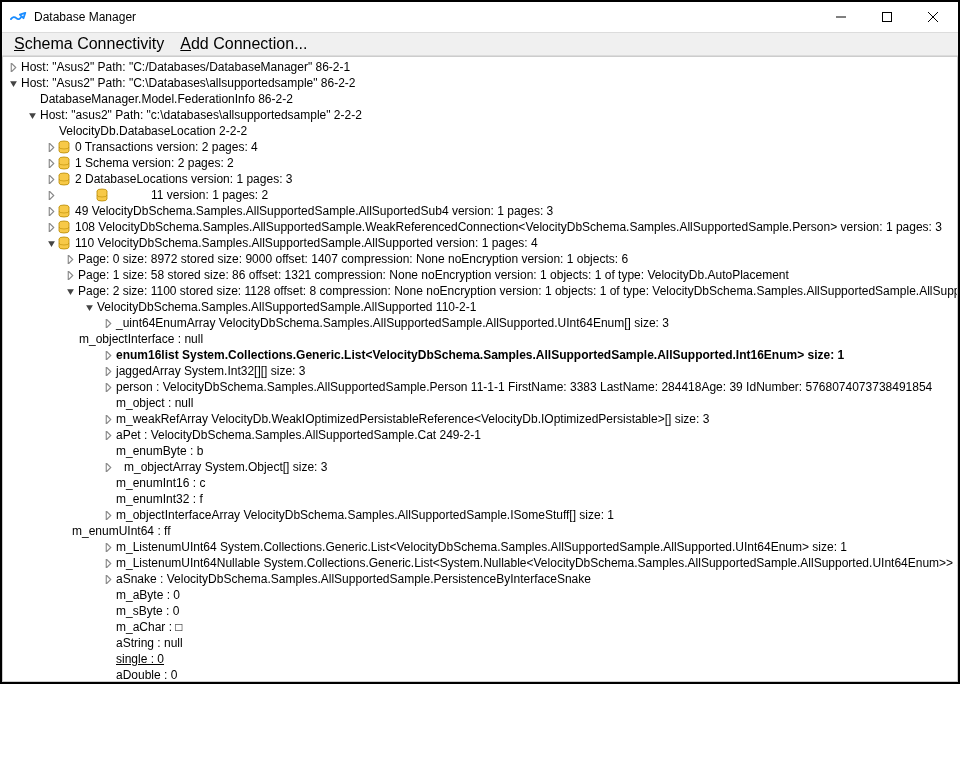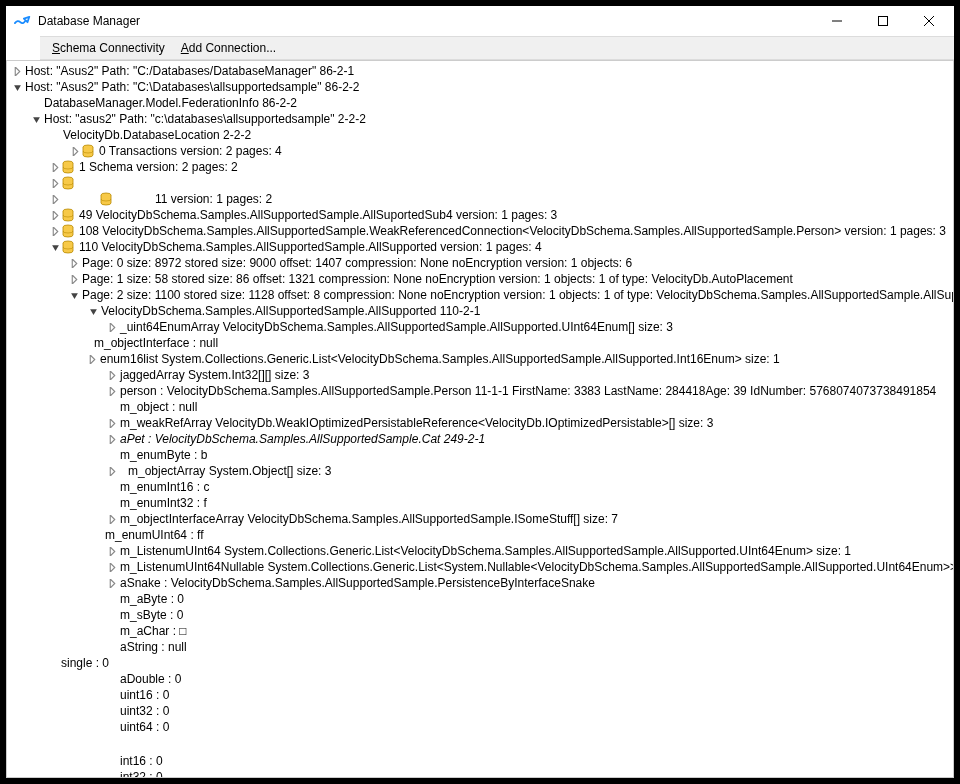--- a/index.html
+++ b/index.html
@@ -1,23 +1,23 @@
 <!DOCTYPE html>
 <html><head>
 <meta charset="utf-8">
 <style>
   html,body{margin:0;padding:0;font-family:"Segoe UI",Tahoma,sans-serif;font-size:12px;color:#000;background:#fff;height:100%;}
-  .window{width:960px;height:784px;border:6px solid #000000;box-sizing:border-box;display:flex;flex-direction:column;background:#fff;overflow:hidden;}
+  .window{width:960px;height:684px;border:2px solid #000000;box-sizing:border-box;display:flex;flex-direction:column;background:#fff;overflow:hidden;}
   .titlebar{height:30px;display:flex;align-items:center;padding:0 2px 0 8px;background:#fff;}
   .titlebar .appicon{width:18px;height:14px;margin-right:6px;display:flex;align-items:center;}
   .titlebar .title{font-size:12px;flex:0 0 auto;}
   .titlebar .spacer{flex:1;}
   .winbtn{width:46px;height:30px;display:flex;align-items:center;justify-content:center;cursor:default;}
   .winbtn svg{width:10px;height:10px;}
-  .menubar{height:22px;background:#f0f0f0;border-top:1px solid #dcdcdc;border-bottom:1px solid #dcdcdc;display:flex;align-items:center;padding:0 4px;font-size:12px;margin-left:34px;}
+  .menubar{height:22px;background:#f0f0f0;border-top:1px solid #dcdcdc;border-bottom:1px solid #dcdcdc;display:flex;align-items:center;padding:0 4px;font-size:16px;}
   .menuitem{padding:2px 8px;cursor:default;}
   .menuitem .ul{text-decoration:underline;}
   .client{flex:1;display:flex;overflow:hidden;border:1px solid #ccc;margin:0;}
   .tree{flex:1;overflow-y:scroll;overflow-x:auto;font-size:12px;line-height:16px;white-space:nowrap;padding:2px 0 2px 0;}
   .node{display:flex;align-items:center;height:16px;}
   .tw{width:12px;height:12px;display:flex;align-items:center;justify-content:center;flex:0 0 12px;cursor:default;}
   .tw svg{width:9px;height:9px;}
   .tw.blank{visibility:hidden;}
   .dbicon{width:14px;height:14px;margin:0 2px 0 0;flex:0 0 14px;}
   .dbicon svg{width:14px;height:14px;}
@@ -96,21 +96,21 @@
           <span class="label">Host: "asus2" Path: "c:\databases\allsupportedsample" 2-2-2</span>
         </div>
         <div class="node" style="padding-left: 42px;">
           <span class="tw blank">
             <svg viewBox="0 0 8 8">
               <path d="M2 0 L6 4 L2 8 Z" fill="none" stroke="#888" stroke-width="1"></path>
             </svg>
           </span>
           <span class="label">VelocityDb.DatabaseLocation 2-2-2</span>
         </div>
-        <div class="node" style="padding-left: 42px; margin-left: 20px;">
+        <div class="node" style="padding-left: 42px;">
           <span class="tw">
             <svg viewBox="0 0 8 8">
               <path d="M2 0 L6 4 L2 8 Z" fill="none" stroke="#888" stroke-width="1"></path>
             </svg>
           </span>
           <span class="dbicon"><svg viewBox="0 0 14 14">
               <ellipse cx="7" cy="3" rx="5" ry="2" fill="#f7c948" stroke="#b88900" stroke-width="0.8"></ellipse>
               <path d="M2 3 L2 11 A5 2 0 0 0 12 11 L12 3" fill="#f7c948" stroke="#b88900" stroke-width="0.8"></path>
               <path d="M2 7 A5 2 0 0 0 12 7" fill="none" stroke="#b88900" stroke-width="0.6"></path>
             </svg></span>
@@ -133,20 +133,21 @@
           <span class="tw">
             <svg viewBox="0 0 8 8">
               <path d="M2 0 L6 4 L2 8 Z" fill="none" stroke="#888" stroke-width="1"></path>
             </svg>
           </span>
           <span class="dbicon"><svg viewBox="0 0 14 14">
               <ellipse cx="7" cy="3" rx="5" ry="2" fill="#f7c948" stroke="#b88900" stroke-width="0.8"></ellipse>
               <path d="M2 3 L2 11 A5 2 0 0 0 12 11 L12 3" fill="#f7c948" stroke="#b88900" stroke-width="0.8"></path>
               <path d="M2 7 A5 2 0 0 0 12 7" fill="none" stroke="#b88900" stroke-width="0.6"></path>
             </svg></span>
+          <span class="label">2 DatabaseLocations version: 1 pages: 3</span>
         </div>
         <div class="node" style="padding-left: 42px; gap: 38px;">
           <span class="tw">
             <svg viewBox="0 0 8 8">
               <path d="M2 0 L6 4 L2 8 Z" fill="none" stroke="#888" stroke-width="1"></path>
             </svg>
           </span>
           <span class="dbicon"><svg viewBox="0 0 14 14">
               <ellipse cx="7" cy="3" rx="5" ry="2" fill="#f7c948" stroke="#b88900" stroke-width="0.8"></ellipse>
               <path d="M2 3 L2 11 A5 2 0 0 0 12 11 L12 3" fill="#f7c948" stroke="#b88900" stroke-width="0.8"></path>
@@ -226,29 +227,29 @@
           <span class="label">VelocityDbSchema.Samples.AllSupportedSample.AllSupported 110-2-1</span>
         </div>
         <div class="node" style="padding-left: 99px;">
           <span class="tw">
             <svg viewBox="0 0 8 8">
               <path d="M2 0 L6 4 L2 8 Z" fill="none" stroke="#888" stroke-width="1"></path>
             </svg>
           </span>
           <span class="label">_uint64EnumArray VelocityDbSchema.Samples.AllSupportedSample.AllSupported.UInt64Enum[] size: 3</span>
         </div>
-        <div class="node" style="padding-left: 73px;">
+        <div class="node" style="padding-left: 44px; margin-left: 18px;">
           <span class="tw blank">
             <svg viewBox="0 0 8 8">
               <path d="M2 0 L6 4 L2 8 Z" fill="none" stroke="#888" stroke-width="1"></path>
             </svg>
           </span>
           <span class="label">m_objectInterface : null</span>
         </div>
-        <div class="node" style="padding-left: 79px;">
+        <div class="node" style="padding-left: 99px; font-weight: bold;">
           <span class="tw">
             <svg viewBox="0 0 8 8">
               <path d="M2 0 L6 4 L2 8 Z" fill="none" stroke="#888" stroke-width="1"></path>
             </svg>
           </span>
           <span class="label">enum16list System.Collections.Generic.List&lt;VelocityDbSchema.Samples.AllSupportedSample.AllSupported.Int16Enum&gt; size: 1</span>
         </div>
         <div class="node" style="padding-left: 99px;">
           <span class="tw">
             <svg viewBox="0 0 8 8">
@@ -274,21 +275,21 @@
           <span class="label">m_object : null</span>
         </div>
         <div class="node" style="padding-left: 99px;">
           <span class="tw">
             <svg viewBox="0 0 8 8">
               <path d="M2 0 L6 4 L2 8 Z" fill="none" stroke="#888" stroke-width="1"></path>
             </svg>
           </span>
           <span class="label">m_weakRefArray VelocityDb.WeakIOptimizedPersistableReference&lt;VelocityDb.IOptimizedPersistable&gt;[] size: 3</span>
         </div>
-        <div class="node" style="padding-left: 99px; font-style: italic;">
+        <div class="node" style="padding-left: 99px;">
           <span class="tw">
             <svg viewBox="0 0 8 8">
               <path d="M2 0 L6 4 L2 8 Z" fill="none" stroke="#888" stroke-width="1"></path>
             </svg>
           </span>
           <span class="label">aPet : VelocityDbSchema.Samples.AllSupportedSample.Cat 249-2-1</span>
         </div>
         <div class="node" style="padding-left: 99px;">
           <span class="tw blank">
             <svg viewBox="0 0 8 8">
@@ -320,23 +321,23 @@
             </svg>
           </span>
           <span class="label">m_enumInt32 : f</span>
         </div>
         <div class="node" style="padding-left: 99px;">
           <span class="tw">
             <svg viewBox="0 0 8 8">
               <path d="M2 0 L6 4 L2 8 Z" fill="none" stroke="#888" stroke-width="1"></path>
             </svg>
           </span>
-          <span class="label">m_objectInterfaceArray VelocityDbSchema.Samples.AllSupportedSample.ISomeStuff[] size: 7</span>
-        </div>
-        <div class="node" style="padding-left: 84px;">
+          <span class="label">m_objectInterfaceArray VelocityDbSchema.Samples.AllSupportedSample.ISomeStuff[] size: 1</span>
+        </div>
+        <div class="node" style="padding-left: 55px;">
           <span class="tw blank">
             <svg viewBox="0 0 8 8">
               <path d="M2 0 L6 4 L2 8 Z" fill="none" stroke="#888" stroke-width="1"></path>
             </svg>
           </span>
           <span class="label">m_enumUInt64 : ff</span>
         </div>
         <div class="node" style="padding-left: 99px;">
           <span class="tw">
             <svg viewBox="0 0 8 8">
@@ -386,21 +387,21 @@
           <span class="label">m_aChar : □</span>
         </div>
         <div class="node" style="padding-left: 99px;">
           <span class="tw blank">
             <svg viewBox="0 0 8 8">
               <path d="M2 0 L6 4 L2 8 Z" fill="none" stroke="#888" stroke-width="1"></path>
             </svg>
           </span>
           <span class="label">aString : null</span>
         </div>
-        <div class="node" style="padding-left: 40px;">
+        <div class="node" style="padding-left: 99px; text-decoration: underline;">
           <span class="tw blank">
             <svg viewBox="0 0 8 8">
               <path d="M2 0 L6 4 L2 8 Z" fill="none" stroke="#888" stroke-width="1"></path>
             </svg>
           </span>
           <span class="label">single : 0</span>
         </div>
         <div class="node" style="padding-left: 99px;">
           <span class="tw blank">
             <svg viewBox="0 0 8 8">

